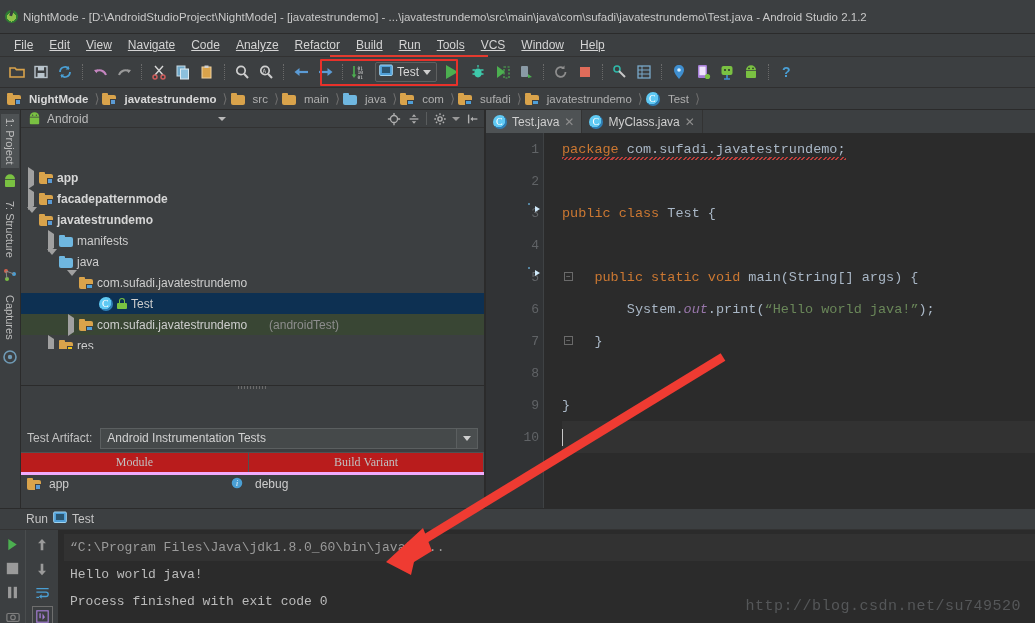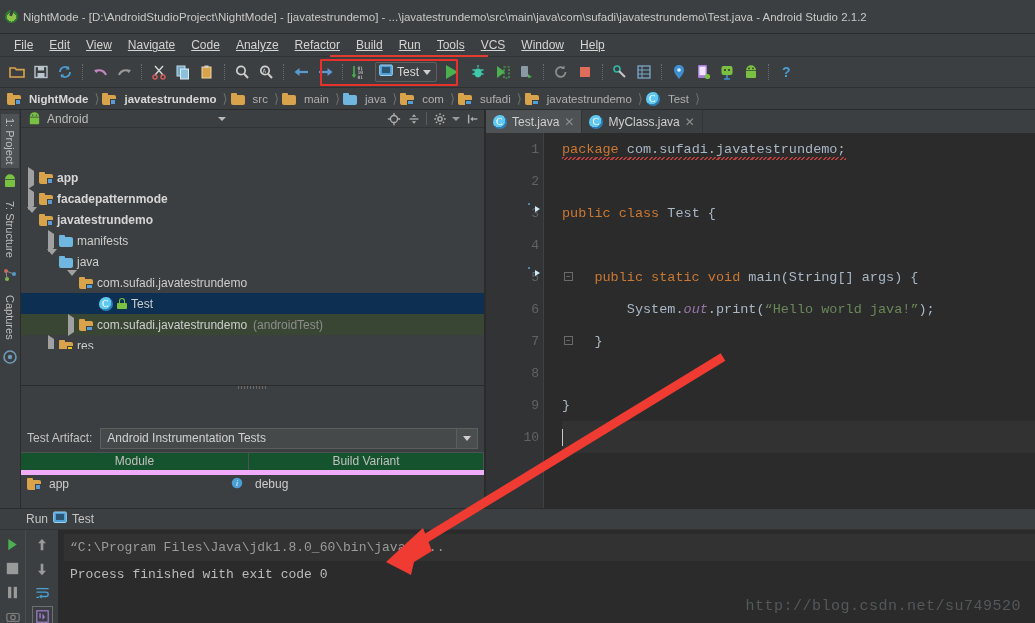--- a/index.html
+++ b/index.html
@@ -143,21 +143,21 @@
   
   .bvpanel { height:106px; background:#3c3f41; display:flex; flex-direction:column; }
   .bvrow { height:27px; display:flex; align-items:center; padding:0 6px; gap:8px; }
   .bvlabel { font-size:12px; color:#c3c3c3; white-space:nowrap; }
   .combo { flex:1 1 auto; height:21px; background:#45494a; border:1px solid #5b5f60;
       display:flex;align-items:center; }
   .combo .val { flex:1 1 auto; padding-left:6px; font-size:12px; color:#d2d2d2; }
   .combo .btn { width:21px;height:19px;border-left:1px solid #5b5f60;background:#4a4e4f;
       display:flex;align-items:center;justify-content:center; }
   .bvtable { flex:1 1 auto; border-top:1px solid #4f5253; }
-  .bvhead { height:22px; display:flex; background:#14532d; border-bottom:5px solid #f0abfc; }
+  .bvhead { height:22px; display:flex; background:#b91c1c; border-bottom:3px solid #f0abfc;font-family:Liberation Serif, serif; }
   .bvhead .th { display:flex;align-items:center;justify-content:center;font-size:12px;color:#c0c0c0;
       border-right:1px solid #4f5253; }
   .bvbody .tdrow { height:19px; display:flex; align-items:center; font-size:12px; color:#cdcdcd; }
   .bvbody .td { display:flex;align-items:center;gap:4px; padding-left:6px; }
 
   
   .editor { flex:1 1 auto; display:flex; flex-direction:column; background:#2b2b2b;
       border-left:1px solid #2b2b2b; }
   .tabbar { height:23px; background:#3c3f41; display:flex; align-items:stretch; }
   .etab { display:flex;align-items:center;gap:5px;padding:0 7px; font-size:12px;
@@ -659,21 +659,21 @@
         </div>
 
         <div class="trow green" style="padding-left:44px">
           <span class="tw"><span class="tri"></span></span>
           <span class="folder pkg">
               <span class="t"></span>
               <span class="b"></span>
               <span class="badge"></span>
             </span>
           <span class="tlabel">com.sufadi.javatestrundemo</span>
-          <span class="tdim" style="margin-left:6px">(androidTest)</span>
+          <span class="tdim" style="margin-left:22px">(androidTest)</span>
         </div>
 
         <div class="trow" style="padding-left:24px">
           <span class="tw"><span class="tri"></span></span>
           <span class="folder res">
               <span class="t"></span>
               <span class="b"></span>
               <span class="badge"></span>
             </span>
           <span class="tlabel">res</span>
@@ -873,20 +873,21 @@
           <svg width="13" height="13" viewBox="0 0 16 16">
               <rect x="1" y="1" width="14" height="14" fill="none" stroke="#a77fd8" stroke-width="1.4"></rect>
               <path d="M5 4v6" stroke="#a77fd8" stroke-width="1.6"></path>
               <path d="M8 4v8l3-3z" fill="#a77fd8"></path>
             </svg>
         </span>
       </div>
 
       <div class="console">
         <div class="conline hl">“C:\Program Files\Java\jdk1.8.0_60\bin\java” ...</div>
+        <div class="conline">Hello world java!</div>
         <div class="conline">Process finished with exit code 0</div>
       </div>
     </div>
   </div>
 
   <div class="watermark">http://blog.csdn.net/su749520</div>
 
   <svg class="arrow-svg">
     <defs>
       <linearGradient id="agrad" x1="0" y1="0" x2="1" y2="0">

